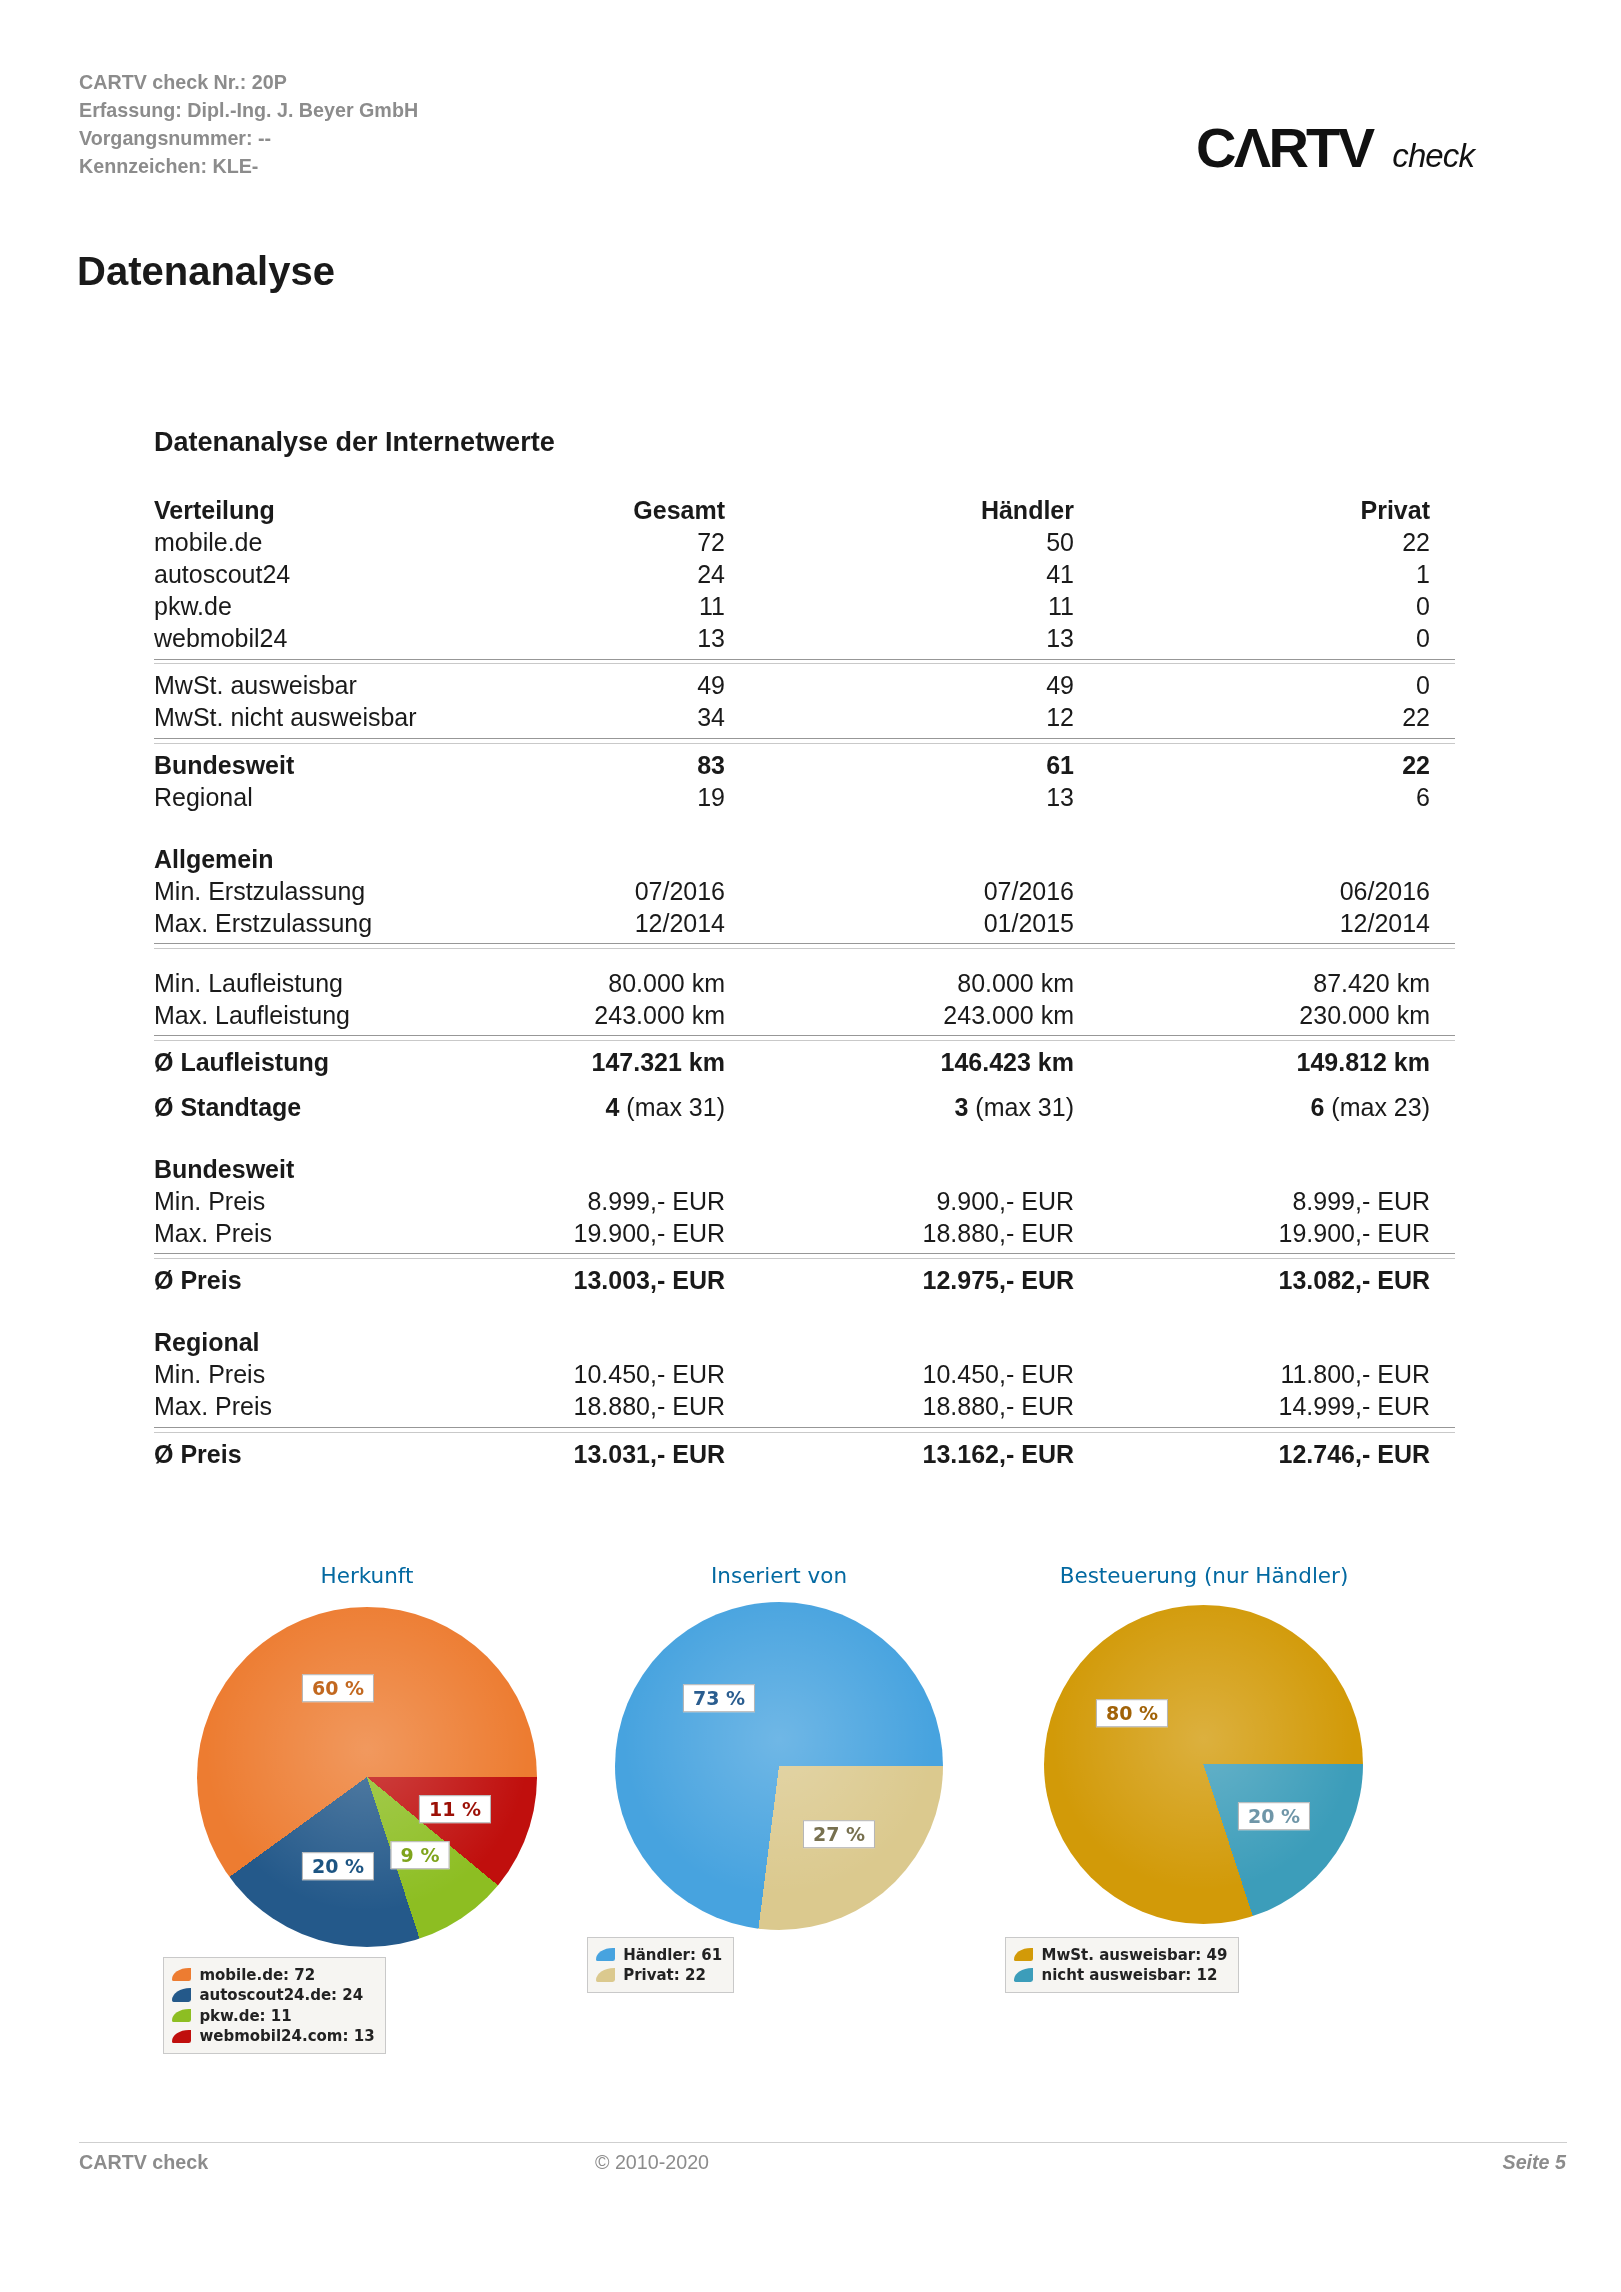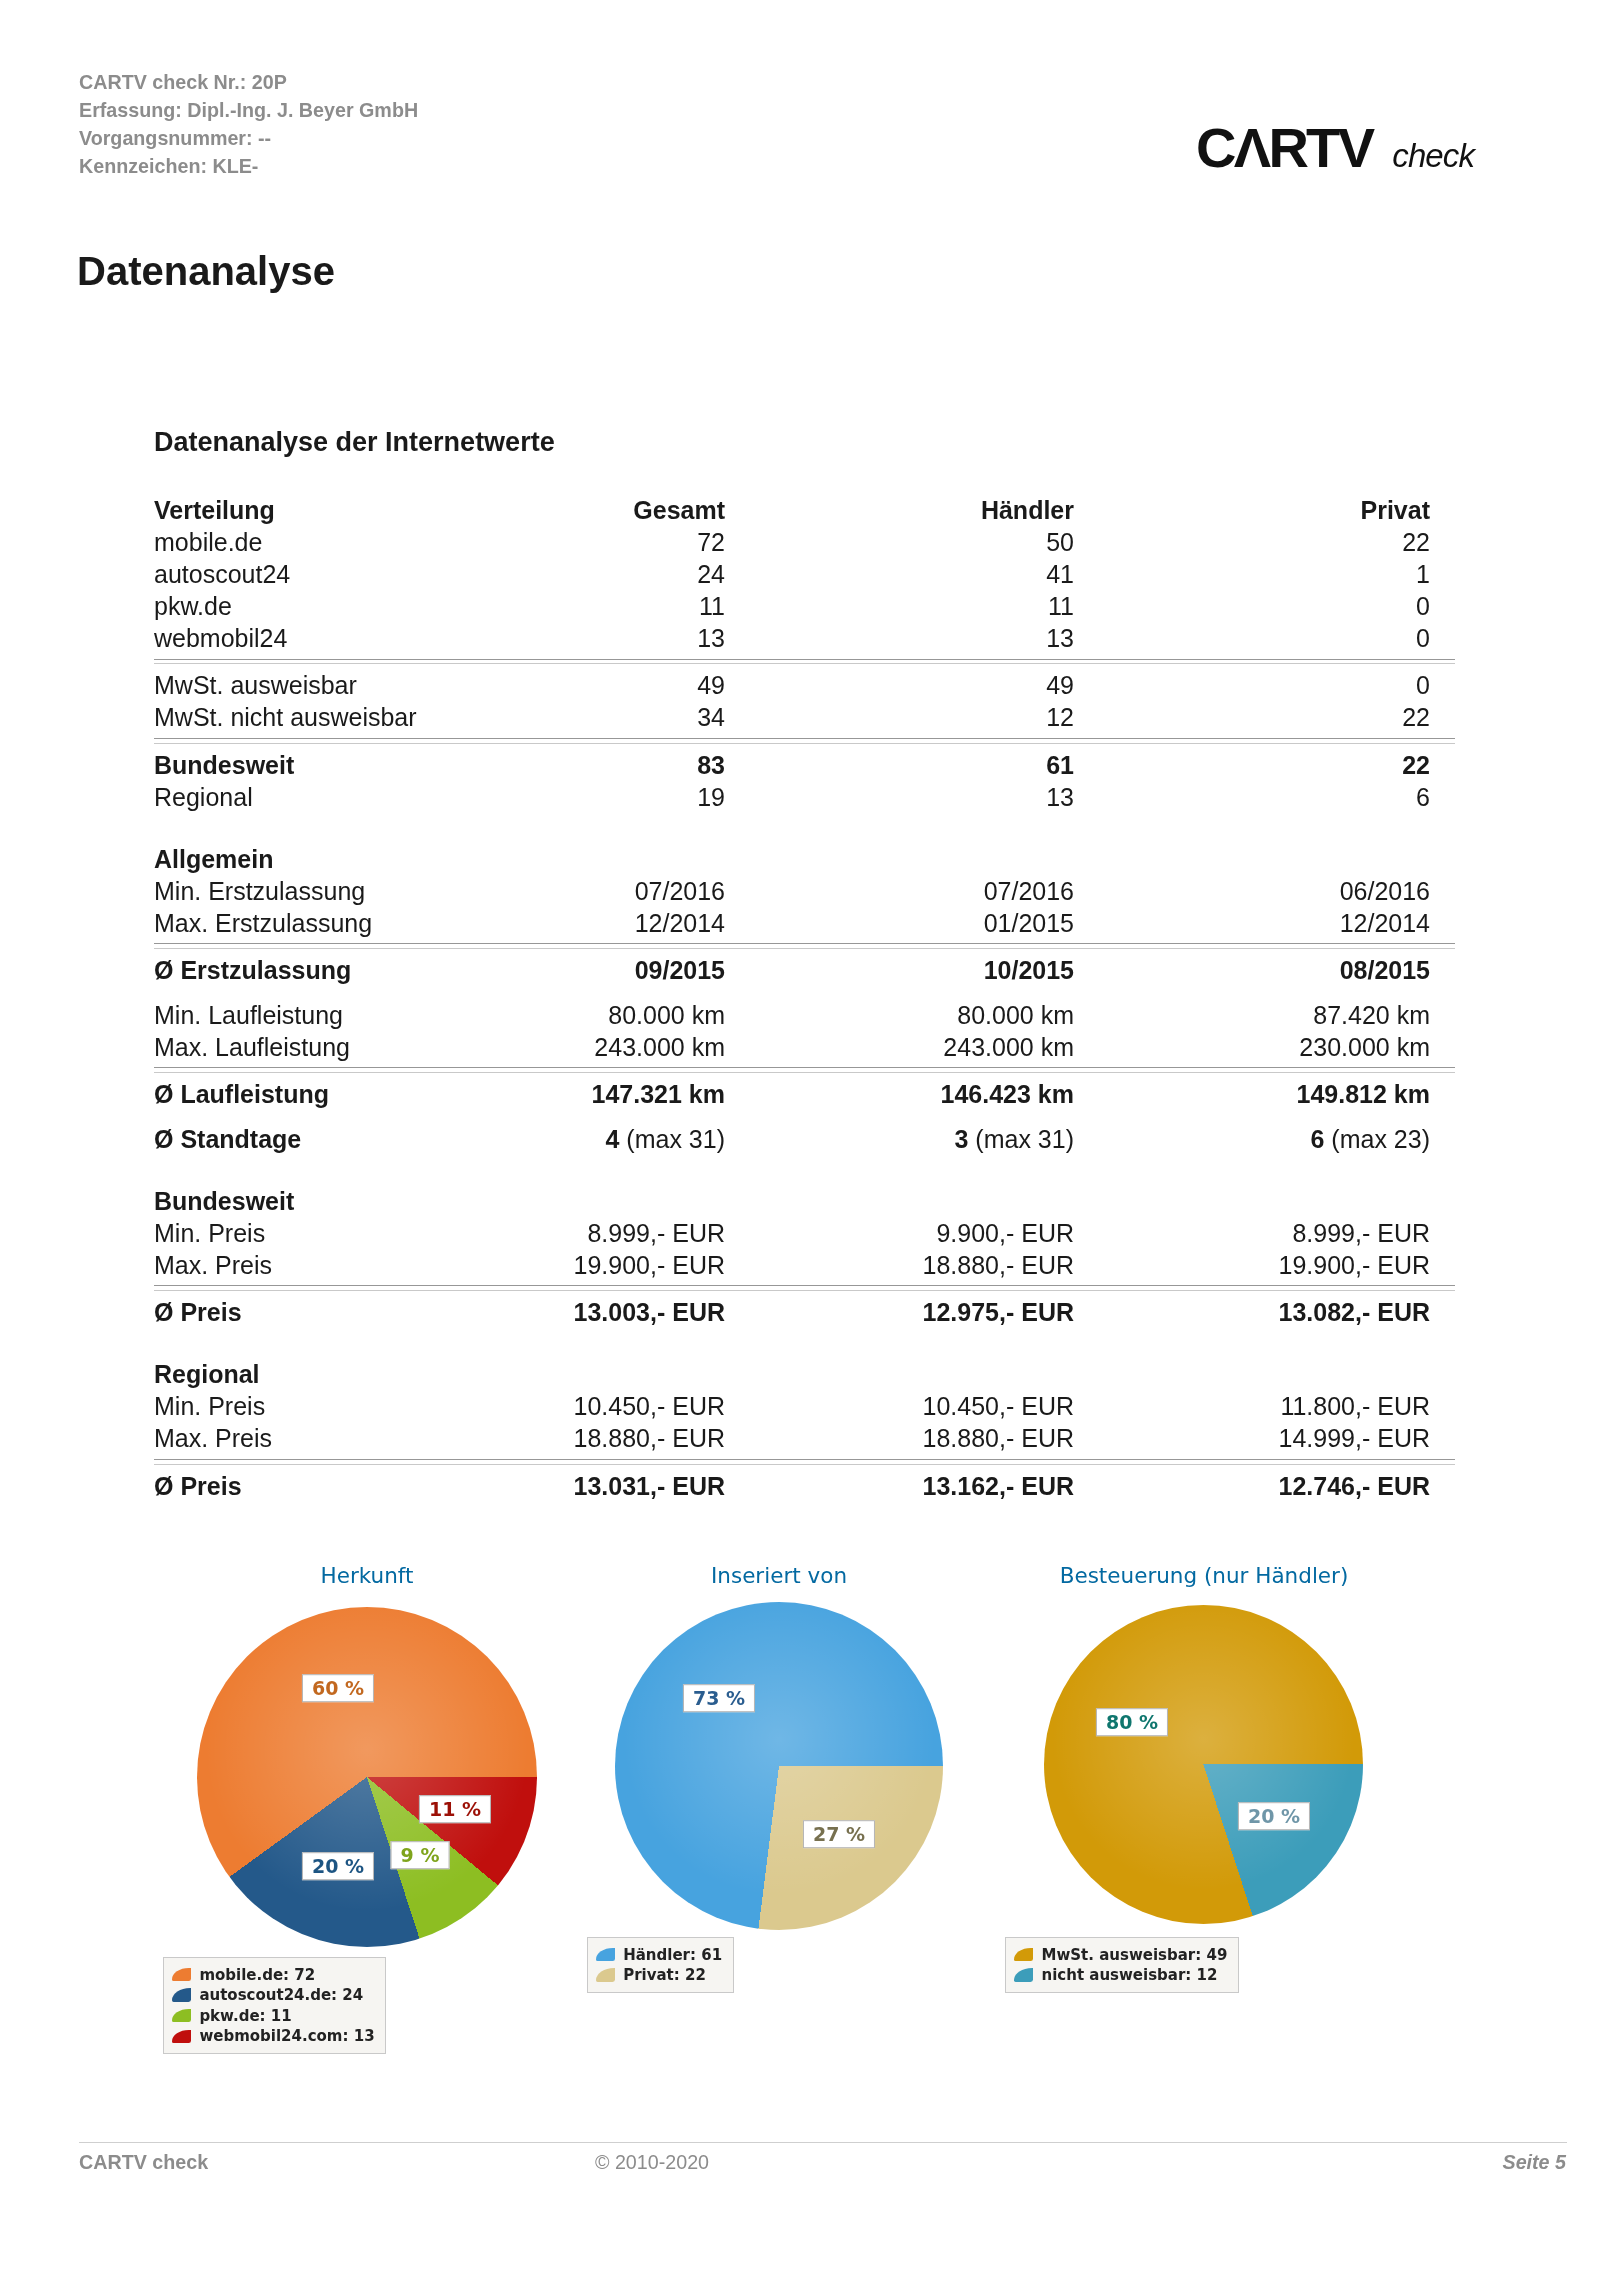--- a/index.html
+++ b/index.html
@@ -150,26 +150,20 @@
         <div class="c num">07/2016</div>
         <div class="c num">06/2016</div>
       </div>
       <div class="trow">
         <div class="c lbl">Max. Erstzulassung</div>
         <div class="c num">12/2014</div>
         <div class="c num">01/2015</div>
         <div class="c num">12/2014</div>
       </div>
       <div class="sep"></div>
-      <div class="trow bold">
-        <div class="c lbl">Ø Erstzulassung</div>
-        <div class="c num">09/2015</div>
-        <div class="c num">10/2015</div>
-        <div class="c num">08/2015</div>
-      </div>
       <div style="height: 12.5px;"></div>
       <div class="trow">
         <div class="c lbl">Min. Laufleistung</div>
         <div class="c num">80.000 km</div>
         <div class="c num">80.000 km</div>
         <div class="c num">87.420 km</div>
       </div>
       <div class="trow">
         <div class="c lbl">Max. Laufleistung</div>
         <div class="c num">243.000 km</div>
@@ -286,21 +280,21 @@
         <div class="lrow">
           <span class="lsw" style="background: rgb(219, 201, 142);"></span>
           <span class="ltext">Privat: 22</span>
         </div>
       </div>
   </div>
 
   <div class="chart c3">
     <div class="ctitle">Besteuerung (nur Händler)</div>
     <div class="pie" style="background: conic-gradient(from 90deg, rgb(60, 157, 186) 0deg, rgb(60, 157, 186) 72deg, rgb(210, 154, 8) 72deg, rgb(210, 154, 8) 360deg);">
-        <div class="plabel" style="left: 88px; top: 108px; color: #0f766e; margin-top: 9px;">80 %</div>
+        <div class="plabel" style="left: 88px; top: 108px; color: #a16207;">80 %</div>
         <div class="plabel" style="left: 230px; top: 211px; color: rgb(111, 150, 168);">20 %</div>
       </div>
     <div class="legend">
         <div class="lrow">
           <span class="lsw" style="background: rgb(210, 154, 8);"></span>
           <span class="ltext">MwSt. ausweisbar: 49</span>
         </div>
         <div class="lrow">
           <span class="lsw" style="background: rgb(60, 157, 186);"></span>
           <span class="ltext">nicht ausweisbar: 12</span>

